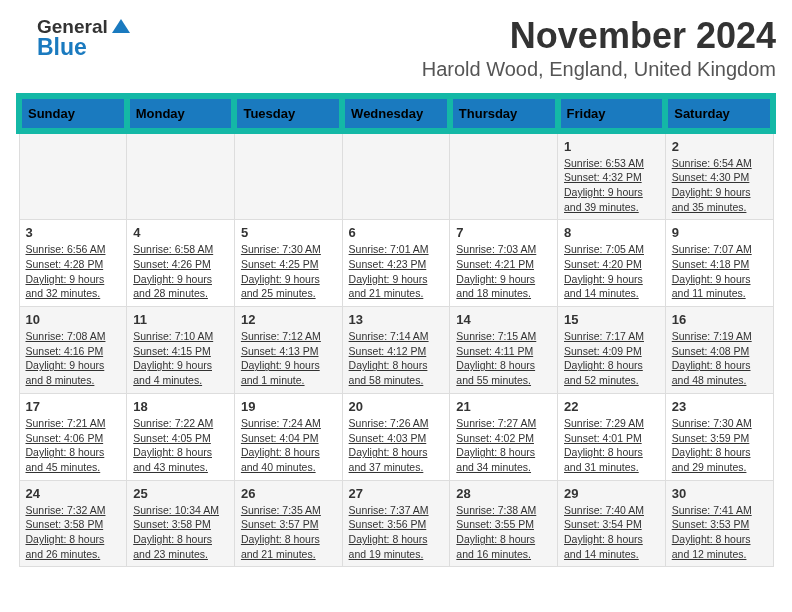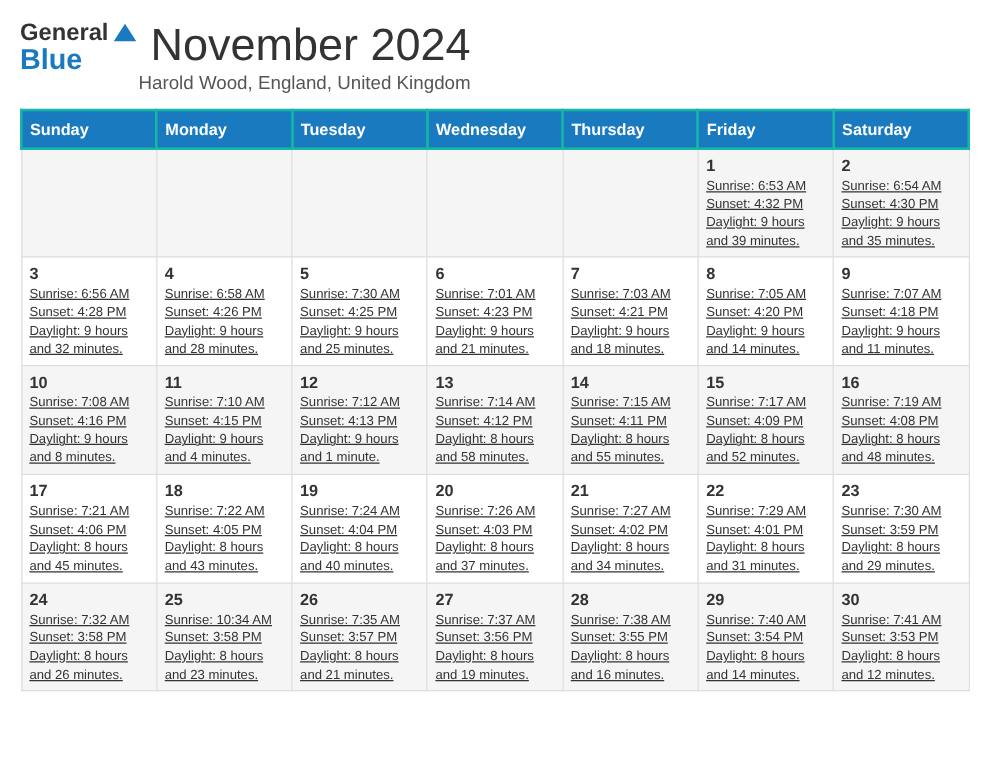--- a/index.html
+++ b/index.html
@@ -5,57 +5,59 @@
     * { box-sizing: border-box; margin: 0; padding: 0; }
     body {
       font-family: Arial, sans-serif;
       background: #fff;
       width: 792px;
       min-height: 612px;
       padding: 16px;
     }
     .header-area {
       display: flex;
+      justify-content: space-between;
       align-items: flex-start;
       margin-bottom: 12px;
+      margin-left: 21px;
     }
     .logo {
       display: flex;
       flex-direction: column;
       align-items: flex-start;
     }
     .title-area {
       text-align: right;
     }
     .month-title {
       font-size: 36px;
-      font-weight: normal;
+      font-weight: bold;
       color: #333;
       line-height: 1.1;
     }
     .location {
-      font-size: 15px;
+      font-size: 20px;
       color: #555;
       margin-top: 2px;
     }
     table {
       width: 100%;
       border-collapse: collapse;
       table-layout: fixed;
     }
     thead tr {
       background-color: #1a7abf;
     }
     thead th {
-      color: #ffffff;
+      color: #000000;
       font-size: 13px;
       font-weight: bold;
       padding: 7px 6px;
       text-align: left;
-      border: 2px solid #14b8a6;
+      border: 6px solid #14b8a6;
     }
     tbody tr {
       background: #fff;
     }
     tbody tr:nth-child(odd) {
       background: #f5f5f5;
     }
     td {
       vertical-align: top;
       padding: 5px 6px;

